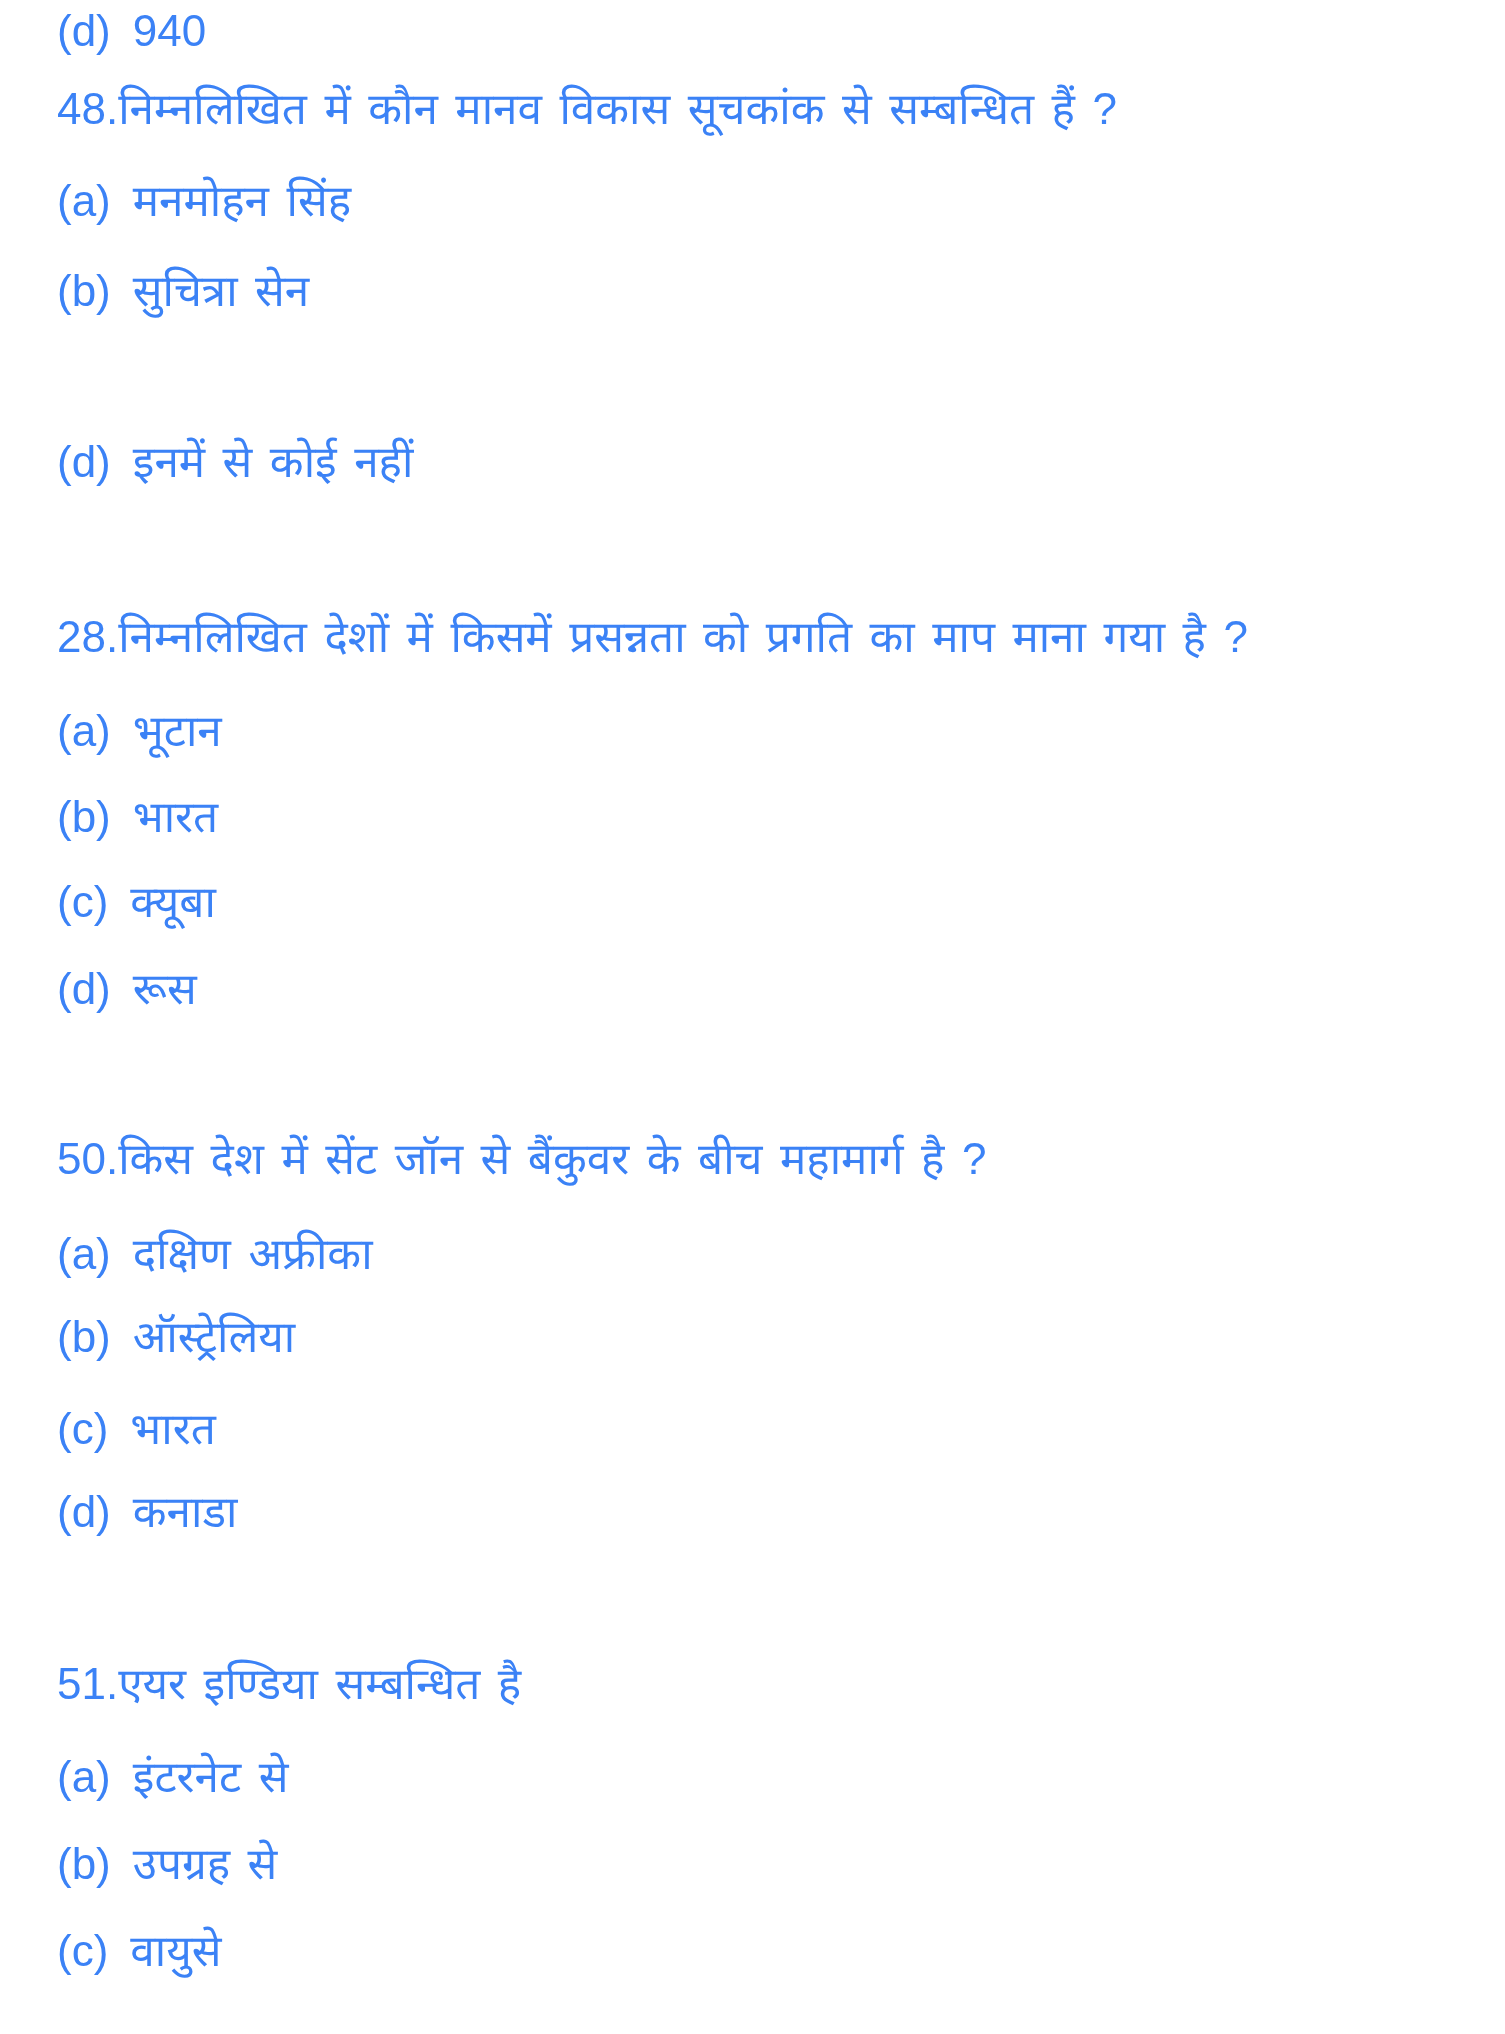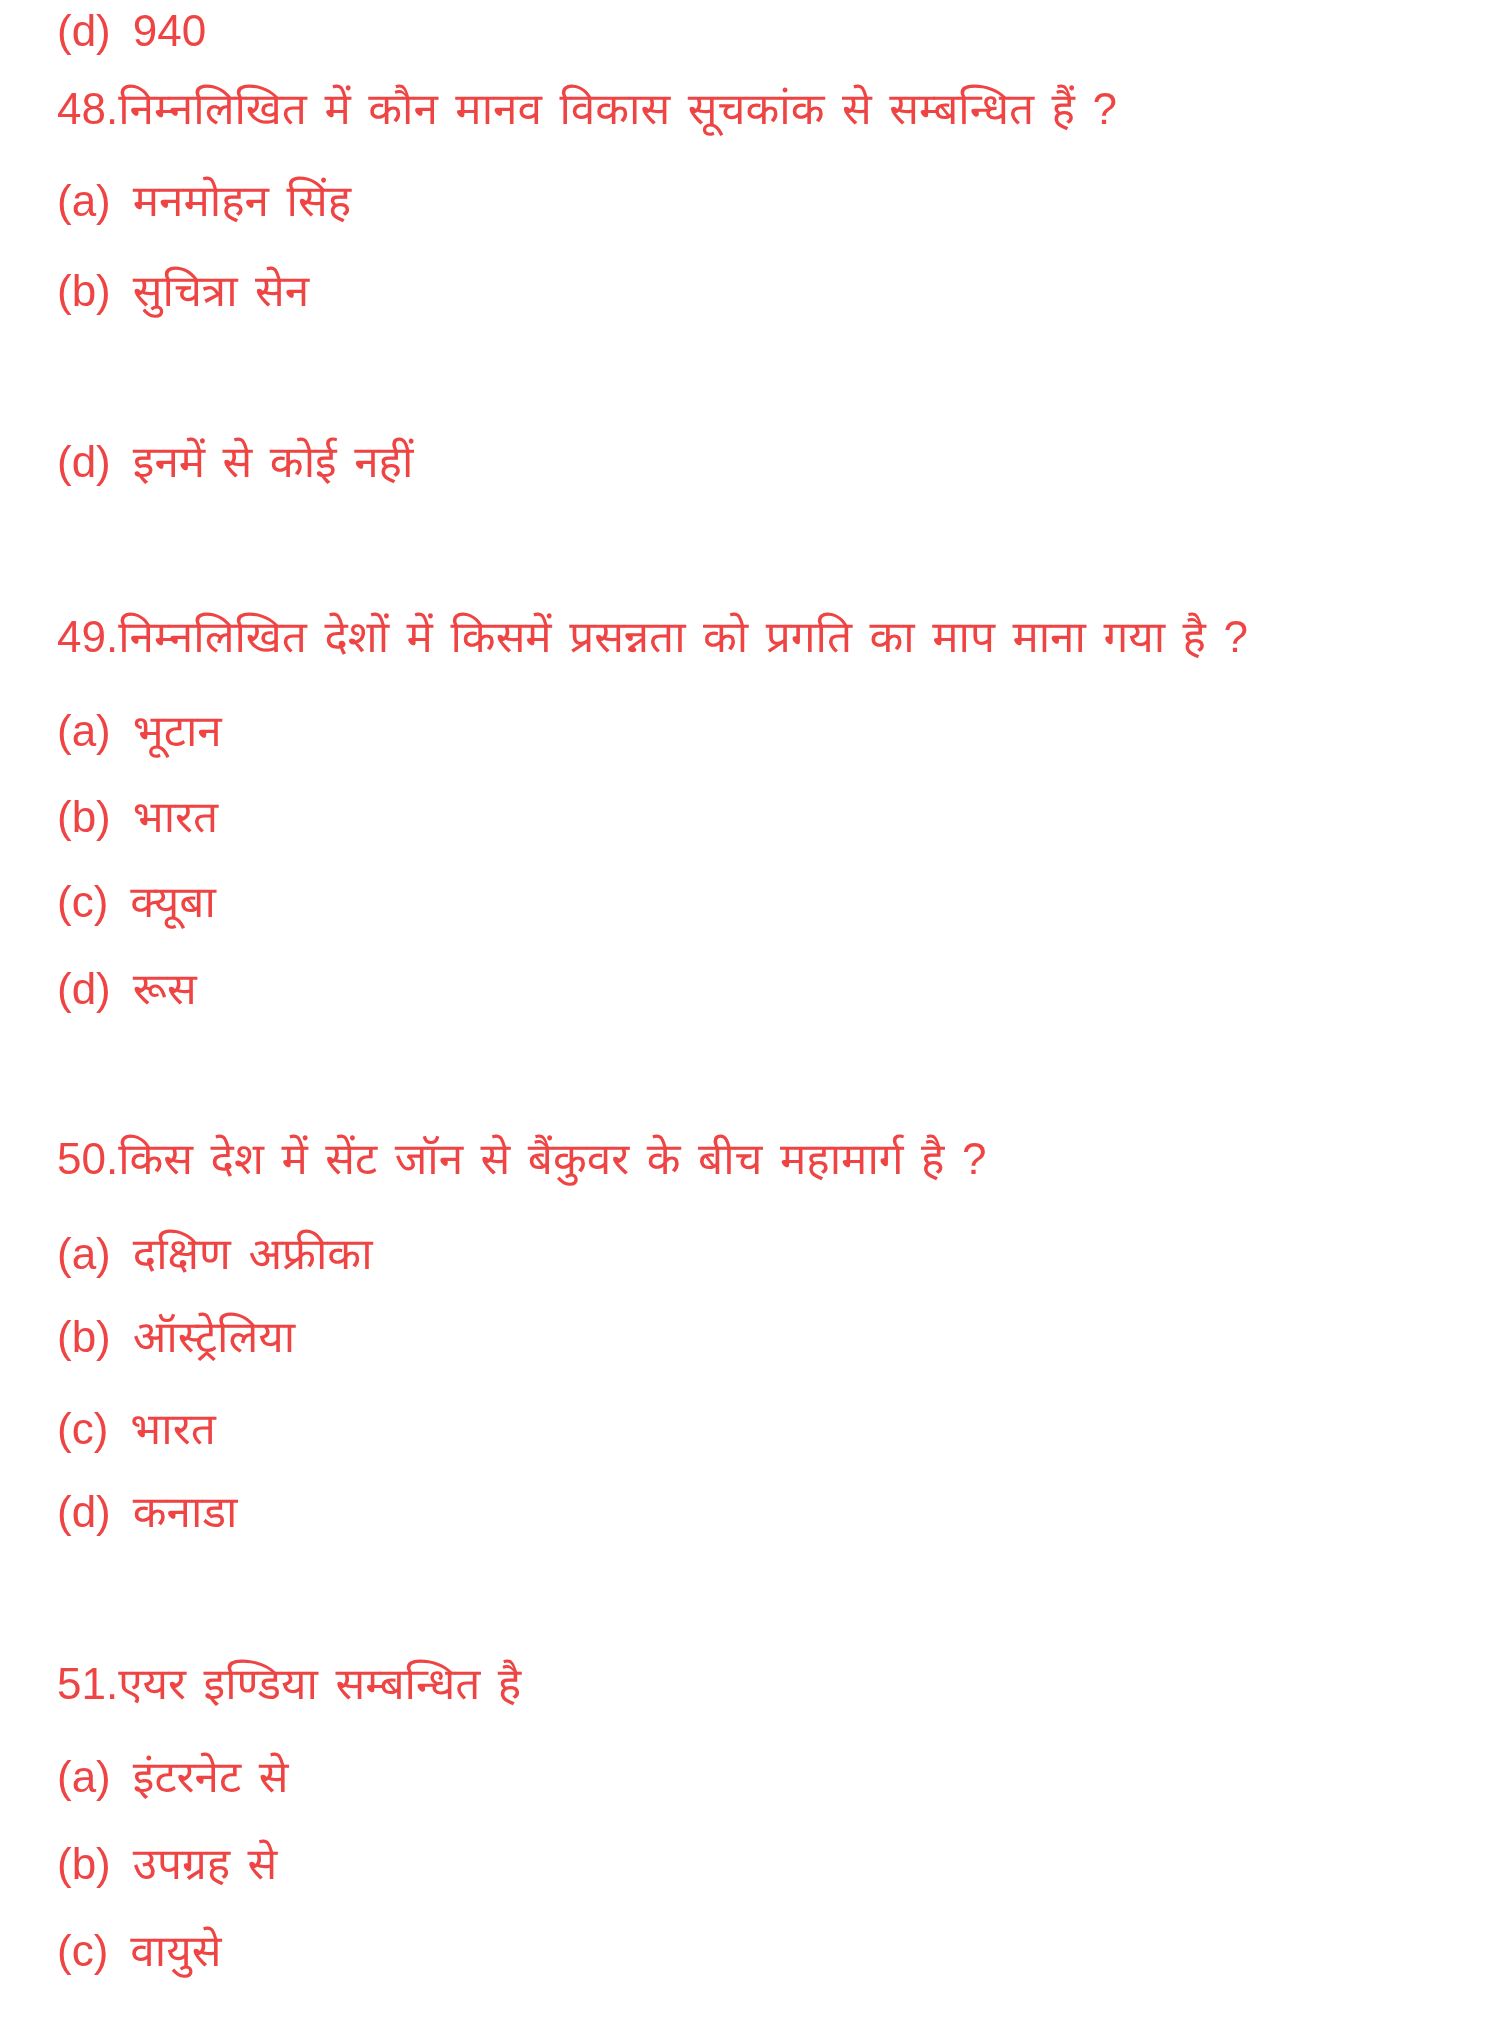--- a/index.html
+++ b/index.html
@@ -15,21 +15,21 @@
     color: #111111;
     font-family: "Liberation Sans", "DejaVu Sans", sans-serif;
     overflow: hidden;
   }
   .line {
     position: absolute;
     left: 57px;
     white-space: nowrap;
     font-size: 44px;
     line-height: 62px;
-    color: #ef4444;
+    color: #3b82f6;
     word-spacing: 0.12em;
   }
   .qnum {
     display: inline-block;
   }
   .olabel {
     display: inline-block;
     margin-right: 22px;
   }
   .qtext, .otext {
@@ -52,21 +52,21 @@
     <span class="olabel">(a)</span><span class="otext">मनमोहन सिंह</span>
   </div>
   <div class="line" style="top:260px">
     <span class="olabel">(b)</span><span class="otext">सुचित्रा सेन</span>
   </div>
   <div class="line" style="top:431px">
     <span class="olabel">(d)</span><span class="otext">इनमें से कोई नहीं</span>
   </div>
 
   <div class="line" style="top:606px">
-    <span class="qnum">49.</span><span class="qtext">निम्नलिखित देशों में किसमें प्रसन्नता को प्रगति का माप माना गया है ?</span>
+    <span class="qnum">28.</span><span class="qtext">निम्नलिखित देशों में किसमें प्रसन्नता को प्रगति का माप माना गया है ?</span>
   </div>
   <div class="line" style="top:700px">
     <span class="olabel">(a)</span><span class="otext">भूटान</span>
   </div>
   <div class="line" style="top:786px">
     <span class="olabel">(b)</span><span class="otext">भारत</span>
   </div>
   <div class="line" style="top:871px">
     <span class="olabel">(c)</span><span class="otext">क्यूबा</span>
   </div>

